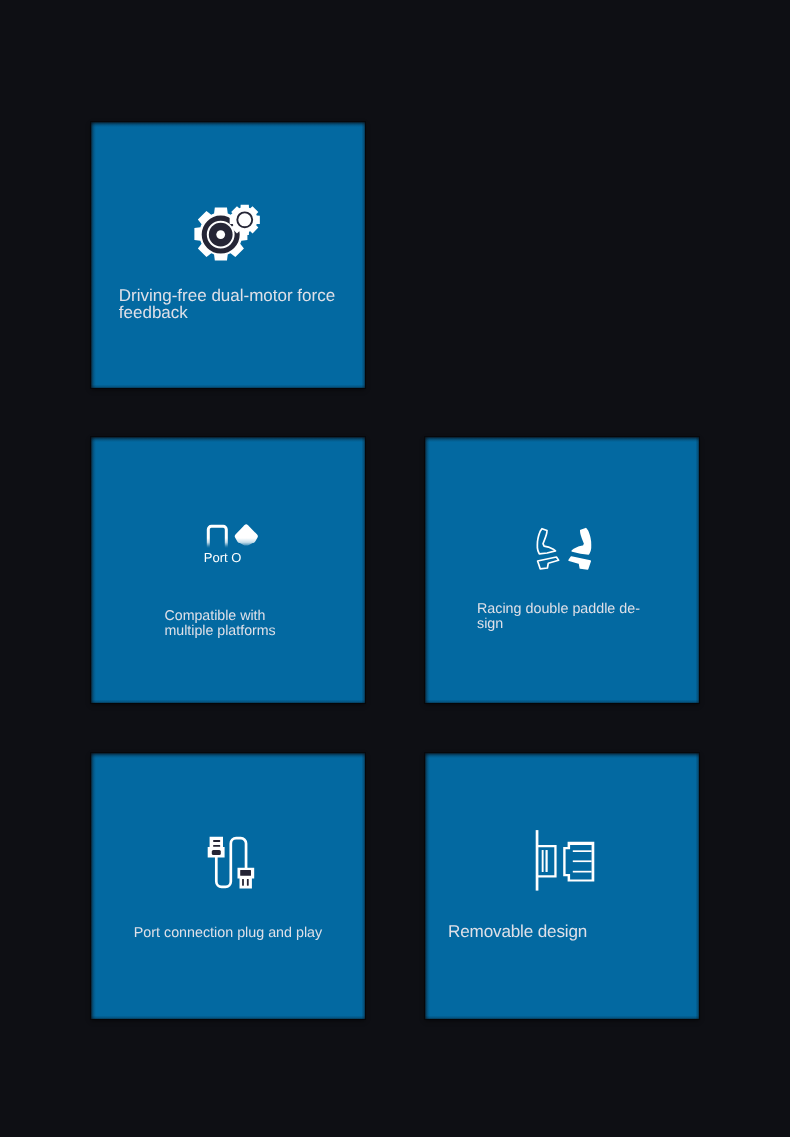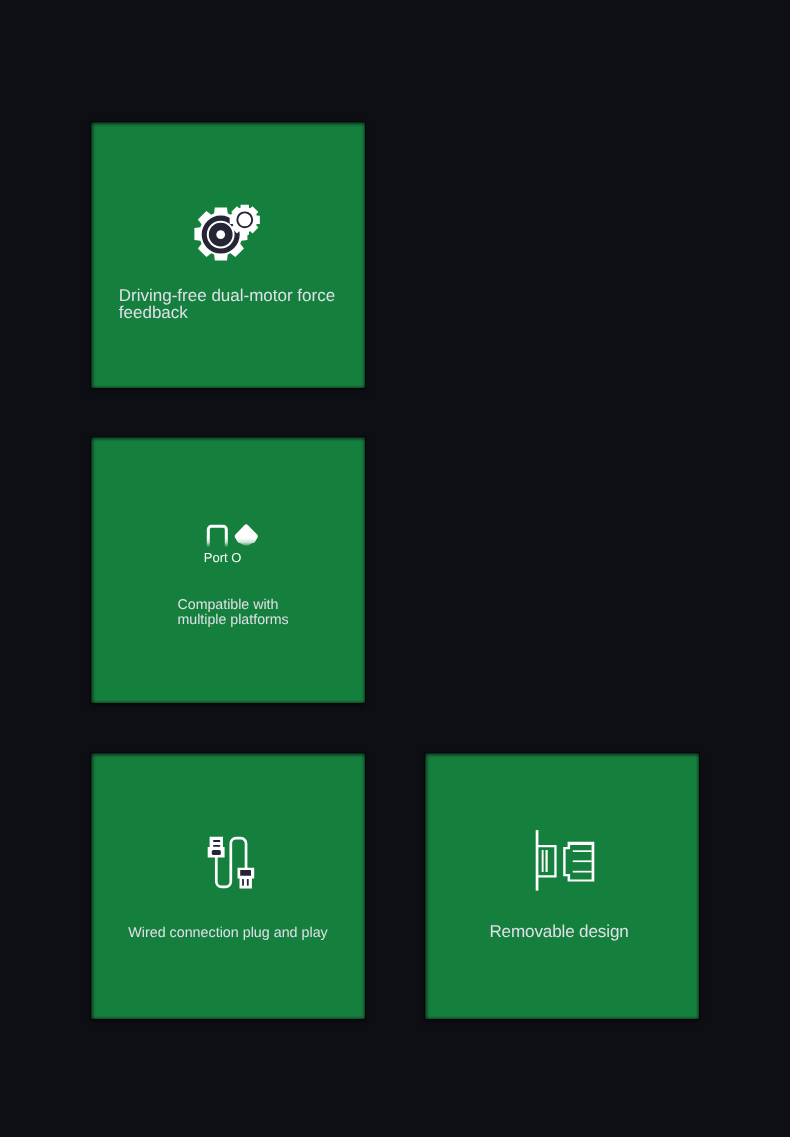--- a/index.html
+++ b/index.html
@@ -9,21 +9,21 @@
     background:#0e0f14;
     font-family:"Liberation Sans", sans-serif;
     -webkit-font-smoothing:antialiased;
     text-rendering:geometricPrecision;
   }
   .page{position:relative;width:790px;height:1137px;overflow:hidden;transform:translateZ(0);}
 
   .card{
     position:absolute;
     width:274px;height:266px;
-    background:#15803d;
+    background:#0369a1;
     box-sizing:border-box;
     box-shadow:
       0 0 0 1px rgba(0,0,0,0.42),
       0 2px 4px rgba(0,0,0,0.5);
   }
   .card::before{
     content:"";position:absolute;inset:0;pointer-events:none;
     background:
       linear-gradient(to bottom, rgba(10,12,17,0.85) 0px, rgba(10,12,17,0.45) 1.5px, rgba(10,12,17,0.18) 3px, rgba(10,12,17,0) 5px),
       linear-gradient(to right,  rgba(10,12,17,0.80) 0px, rgba(10,12,17,0.38) 1.5px, rgba(10,12,17,0.14) 3px, rgba(10,12,17,0) 5px),
@@ -83,55 +83,69 @@
         <mask id="portFadeMask">
             <rect x="0" y="0" width="55" height="26" fill="url(#portFade)"></rect>
           </mask>
       </defs>
       <g mask="url(#portFadeMask)">
         <path d="M2.3 26 L2.3 7.4 A3.1 3.1 0 0 1 5.4 4.3 L17.2 4.3 A3.1 3.1 0 0 1 20.3 7.4 L20.3 26" fill="none" stroke="#fff" stroke-width="3.0" stroke-linecap="butt"></path>
         <path d="M40.2 2.2 C41.4 2.2 42.2 3.2 43.0 4.3 L50.9 12.3 C52.0 13.5 52.2 14.6 51.4 15.8 L49.4 19.2 C48.8 20.3 47.9 20.9 46.7 21.0 L42.0 23.5 L38.4 23.5 L33.8 21.0 C32.6 20.9 31.8 20.3 31.2 19.2 L29.2 15.8 C28.4 14.6 28.6 13.5 29.7 12.3 L37.4 4.3 C38.2 3.2 39.0 2.2 40.2 2.2 Z" fill="#fff"></path>
       </g>
     </svg>
     <div class="portlabel" style="left:112.8px;top:111.6px;font-size:13px;">Port O</div>
-    <div class="cap" style="left:73.5px;top:161px;width:160px;font-size:14.2px;line-height:14.5px;margin-left:13px;">Compatible with
+    <div class="cap" style="left:73.5px;top:172px;width:160px;font-size:14.2px;line-height:14.5px;">Compatible with
 multiple platforms</div>
   </div>
 
+  <div class="card card-4">
+    <svg class="icon" style="left:110px;top:89.5px;" width="58" height="45" viewBox="0 0 58 45" xmlns="http://www.w3.org/2000/svg">
+      <g stroke="#fff" stroke-width="1.7" fill="none" stroke-linejoin="round" stroke-linecap="round">
+        <path d="M7.0 1.7 L12.0 3.5 C12.0 3.5 11.9 5.8 11.3 7.8 C10.6 10.2 9.4 13.1 9.4 13.1 L8.0 16.7 L9.1 19.2 L13.5 20.1 L18.3 22.3 L20.5 23.9 L12.1 26.0 L4.3 26.9 C4.3 26.9 2.5 23.6 2.4 20.9 C2.3 18.0 2.5 14.5 2.5 14.5 C2.5 14.5 2.9 11.4 3.5 9.2 C4.1 7.0 5.2 4.2 5.2 4.2 Z"></path>
+        <path d="M21.4 30.0 L23.6 33.3 L13.3 36.2 L12.4 41.0 L5.2 41.8 L2.6 34.0 Z"></path>
+      </g>
+      <g stroke="#fff" stroke-width="1.7" fill="#fff" stroke-linejoin="round" stroke-linecap="round">
+        <path d="M 50.8 1.7 L 45.8 3.5 C 45.8 3.5 45.9 5.8 46.5 7.8 C 47.2 10.2 48.4 13.1 48.4 13.1 L 49.8 16.7 L 48.7 19.2 L 44.3 20.1 L 39.5 22.3 L 37.3 23.9 L 45.7 26.0 L 53.5 26.9 C 53.5 26.9 55.3 23.6 55.4 20.9 C 55.5 18.0 55.3 14.5 55.3 14.5 C 55.3 14.5 54.9 11.4 54.3 9.2 C 53.7 7.0 52.6 4.2 52.6 4.2 Z"></path>
+        <path d="M 36.4 30.0 L 34.2 33.3 L 44.5 36.2 L 45.4 41.0 L 52.6 41.8 L 55.2 34.0 Z"></path>
+      </g>
+    </svg>
+    <div class="cap" style="left:52px;top:165.3px;width:180px;font-size:14.3px;line-height:14.5px;">Racing double paddle de-
+sign</div>
+  </div>
 
   <div class="card card-5">
     <svg class="icon" style="left:115px;top:81px;" width="50" height="58" viewBox="0 0 50 58" xmlns="http://www.w3.org/2000/svg">
       <g fill="none" stroke="#fff" stroke-width="2.7" stroke-linecap="butt" stroke-linejoin="round">
         <path d="M10.3 20 L10.3 47.5 A5.3 5.3 0 0 0 15.6 52.8 L19.5 52.8 A5.3 5.3 0 0 0 24.8 47.5 L24.8 9.5 A5.3 5.3 0 0 1 30.1 4.2 L34.7 4.2 A5.3 5.3 0 0 1 40.05 9.5 L40.05 34.5"></path>
       </g>
       <path fill="#fff" d="M3.6 2.8 L17.0 2.8 L17.0 13.1 L18.6 13.1 L18.6 23.4 L1.7 23.4 L1.7 13.1 L3.6 13.1 Z"></path>
       <g fill="#252535">
         <rect x="7.1" y="5.9" width="7.1" height="2.0" rx="0.6"></rect>
         <rect x="7.1" y="10.9" width="7.1" height="1.9" rx="0.6"></rect>
         <rect x="5.8" y="16.0" width="9.0" height="5.0" rx="1.5"></rect>
       </g>
       <path fill="#fff" d="M31.5 33.8 L48.2 33.8 L48.2 44.4 L45.9 44.4 L45.9 54.6 L33.5 54.6 L33.5 44.4 L31.5 44.4 Z"></path>
       <g fill="#252535">
         <rect x="34.2" y="36.1" width="10.8" height="5.6" rx="0.5"></rect>
         <rect x="36.1" y="44.9" width="1.8" height="6.8" rx="0.4"></rect>
         <rect x="40.9" y="44.9" width="1.8" height="6.8" rx="0.4"></rect>
       </g>
     </svg>
-    <div class="cap" style="left:26px;top:172.5px;width:222px;text-align:center;font-size:14.3px;line-height:14.5px;">Wired connection plug and play</div>
+    <div class="cap" style="left:26px;top:172.5px;width:222px;text-align:center;font-size:14.3px;line-height:14.5px;">Port connection plug and play</div>
   </div>
 
   <div class="card card-6">
     <svg class="icon" style="left:110px;top:76px;" width="60" height="62" viewBox="0 0 60 62" xmlns="http://www.w3.org/2000/svg">
       <g fill="#fff">
         <rect x="0.7" y="1.1" width="2.7" height="60.5"></rect>
         <path d="M2.6 16.0 L21.6 16.0 L21.6 48.5 L2.6 48.5 L2.6 46.2 L19.3 46.2 L19.3 18.3 L2.6 18.3 Z"></path>
         <rect x="6.7" y="21.0" width="1.9" height="22.0" rx="0.5"></rect>
         <rect x="10.5" y="21.0" width="2.2" height="22.0" rx="0.5"></rect>
         <path d="M32.6 12.7 L59.3 12.7 L59.3 52.4 L32.6 52.4 L32.6 47.3 L28.2 47.3 L28.2 17.9 L32.6 17.9 Z M35.1 15.9 L35.1 20.3 L30.6 20.3 L30.6 44.9 L35.1 44.9 L35.1 50.5 L56.6 50.5 L56.6 15.9 Z" fill-rule="evenodd"></path>
         <rect x="37.8" y="21.3" width="18.8" height="1.7"></rect>
         <rect x="37.8" y="31.4" width="18.8" height="1.7"></rect>
         <rect x="37.8" y="41.8" width="18.8" height="1.7"></rect>
       </g>
     </svg>
-    <div class="cap" style="left:23px;top:170.3px;width:222px;text-align:center;font-size:17.1px;line-height:17px;letter-spacing:-0.15px;">Removable design</div>
+    <div class="cap" style="left:23px;top:170.3px;width:222px;font-size:17.1px;line-height:17px;letter-spacing:-0.15px;">Removable design</div>
   </div>
 
 </div>
 
 </body></html>

